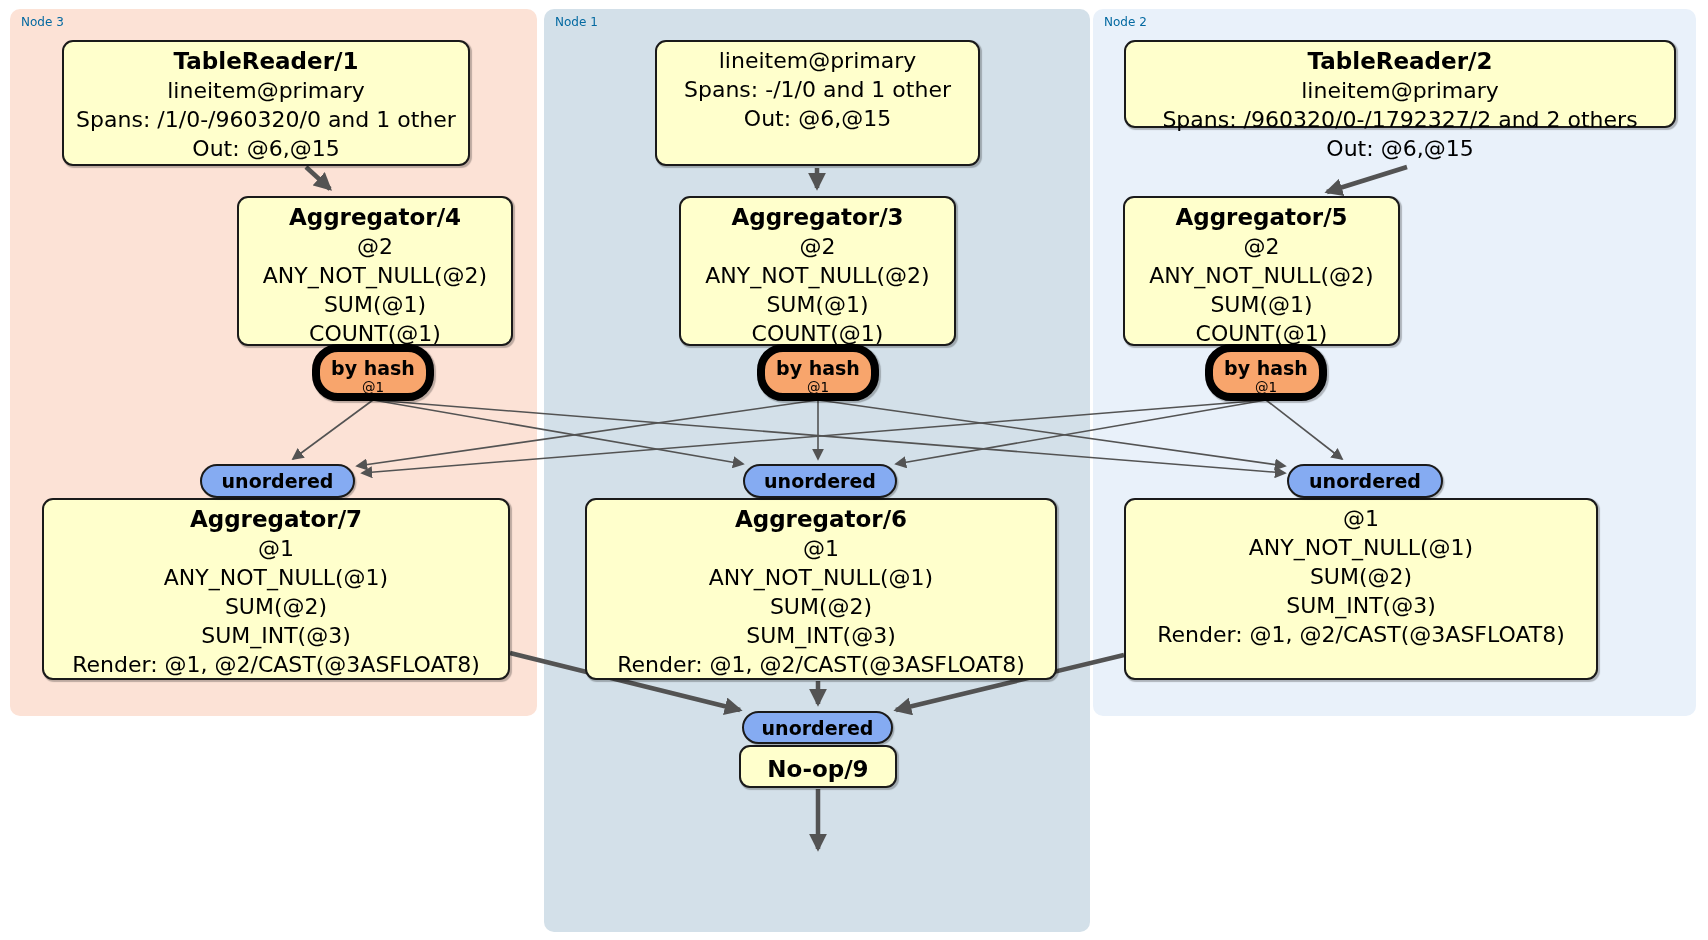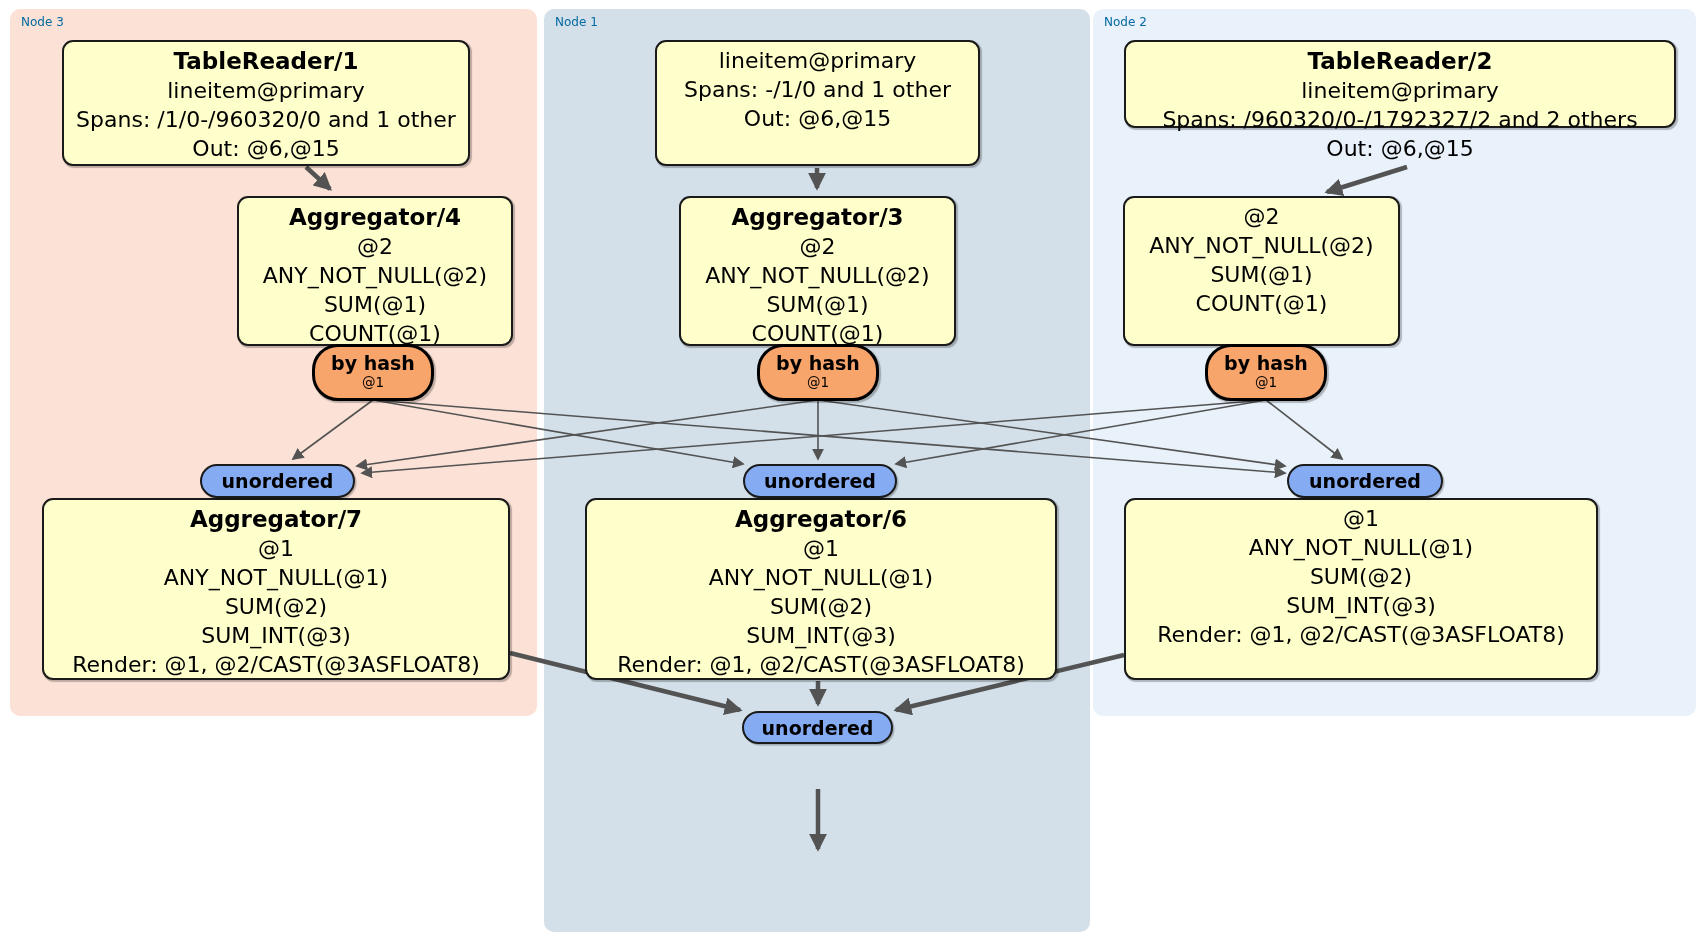--- a/index.html
+++ b/index.html
@@ -17,21 +17,21 @@
 
   
   .pbox{position:absolute;z-index:3;background:var(--box_bg,#FFFFCC);border:2px solid #1a1a1a;
         border-radius:11px;text-align:center;box-sizing:border-box;padding-top:4px;
         box-shadow:1.5px 1.5px 1px rgba(0,0,0,0.25);}
   .box-title{font-size:23px;font-weight:bold;line-height:30px;white-space:nowrap;}
   .box-line{font-size:22px;line-height:29px;white-space:nowrap;}
   .single .box-title{line-height:36px;}
 
   
-  .router{position:absolute;z-index:4;background:var(--router_bg,#F8A56C);border:3px solid #000000;
+  .router{position:absolute;z-index:4;background:var(--router_bg,#F8A56C);border:8px solid #000000;
           border-radius:26px;text-align:center;box-sizing:border-box;
           box-shadow:1.5px 1.5px 1px rgba(0,0,0,0.25);}
   .router-label{font-size:19px;font-weight:bold;line-height:23px;margin-top:5px;}
   .router-sub{font-size:13.5px;line-height:15px;}
 
   
   .sync{position:absolute;z-index:4;background:var(--sync_bg,#85ABF2);border:2px solid #1a1a1a;
         border-radius:17px;display:flex;align-items:center;justify-content:center;
         box-sizing:border-box;box-shadow:1.5px 1.5px 1px rgba(0,0,0,0.25);text-align:right;}
   .sync-label{font-size:19px;font-weight:bold;white-space:nowrap;}
@@ -106,20 +106,21 @@
     <div class="box-line">COUNT(@1)</div>
   </div>
   <div class="pbox" style="left:679px;top:196px;width:277px;height:150px;">
     <div class="box-title">Aggregator/3</div>
     <div class="box-line">@2</div>
     <div class="box-line">ANY_NOT_NULL(@2)</div>
     <div class="box-line">SUM(@1)</div>
     <div class="box-line">COUNT(@1)</div>
   </div>
   <div class="pbox" style="left:1123px;top:196px;width:277px;height:150px;">
+    <div class="box-title">Aggregator/5</div>
     <div class="box-line">@2</div>
     <div class="box-line">ANY_NOT_NULL(@2)</div>
     <div class="box-line">SUM(@1)</div>
     <div class="box-line">COUNT(@1)</div>
   </div>
 
   <div class="router" style="left:312px;top:344px;width:122px;height:57px;">
     <div class="router-label">by hash</div>
     <div class="router-sub">@1</div>
   </div>
@@ -162,14 +163,17 @@
     <div class="box-line">@1</div>
     <div class="box-line">ANY_NOT_NULL(@1)</div>
     <div class="box-line">SUM(@2)</div>
     <div class="box-line">SUM_INT(@3)</div>
     <div class="box-line">Render: @1, @2/CAST(@3ASFLOAT8)</div>
   </div>
 
   <div class="sync" style="left:742px;top:711px;width:151px;height:33px;">
     <span class="sync-label">unordered</span>
   </div>
+  <div class="pbox single" style="left:739px;top:745px;width:158px;height:43px;">
+    <div class="box-title">No-op/9</div>
+  </div>
 
 </div>
 
 </body></html>

